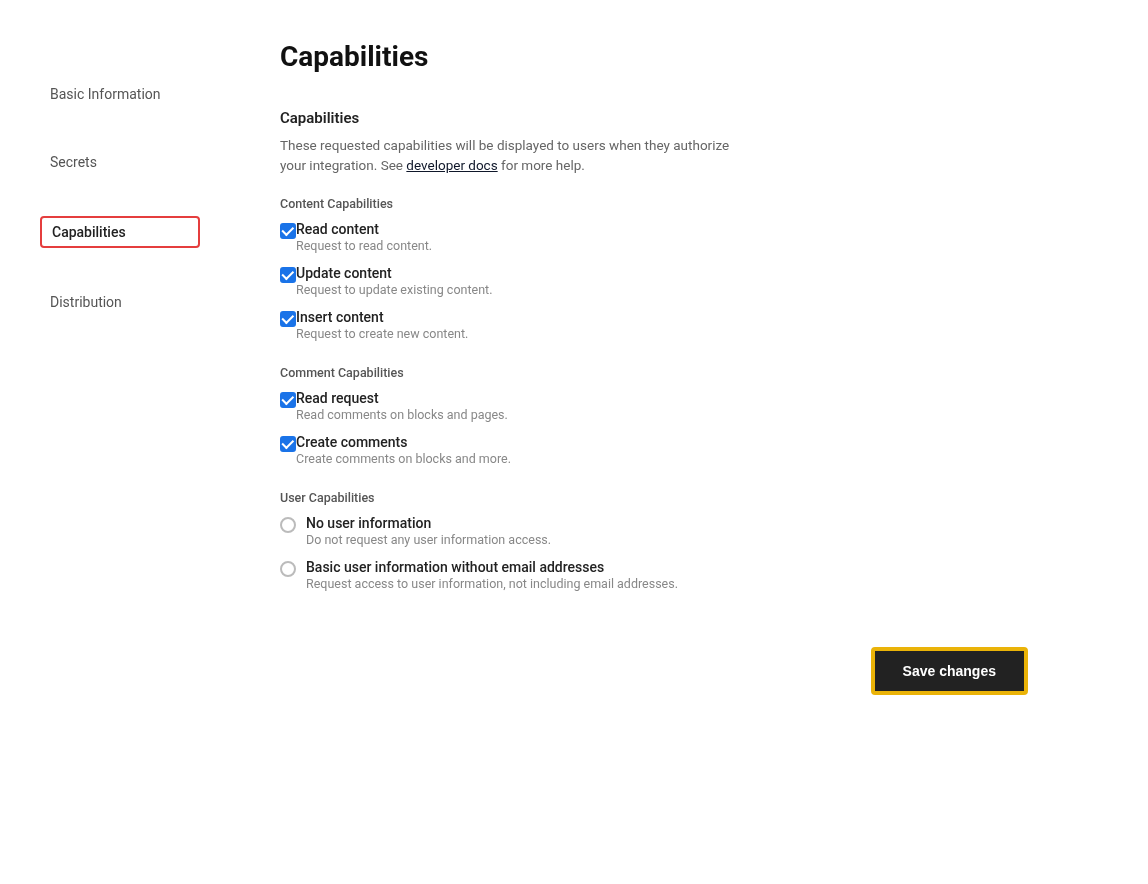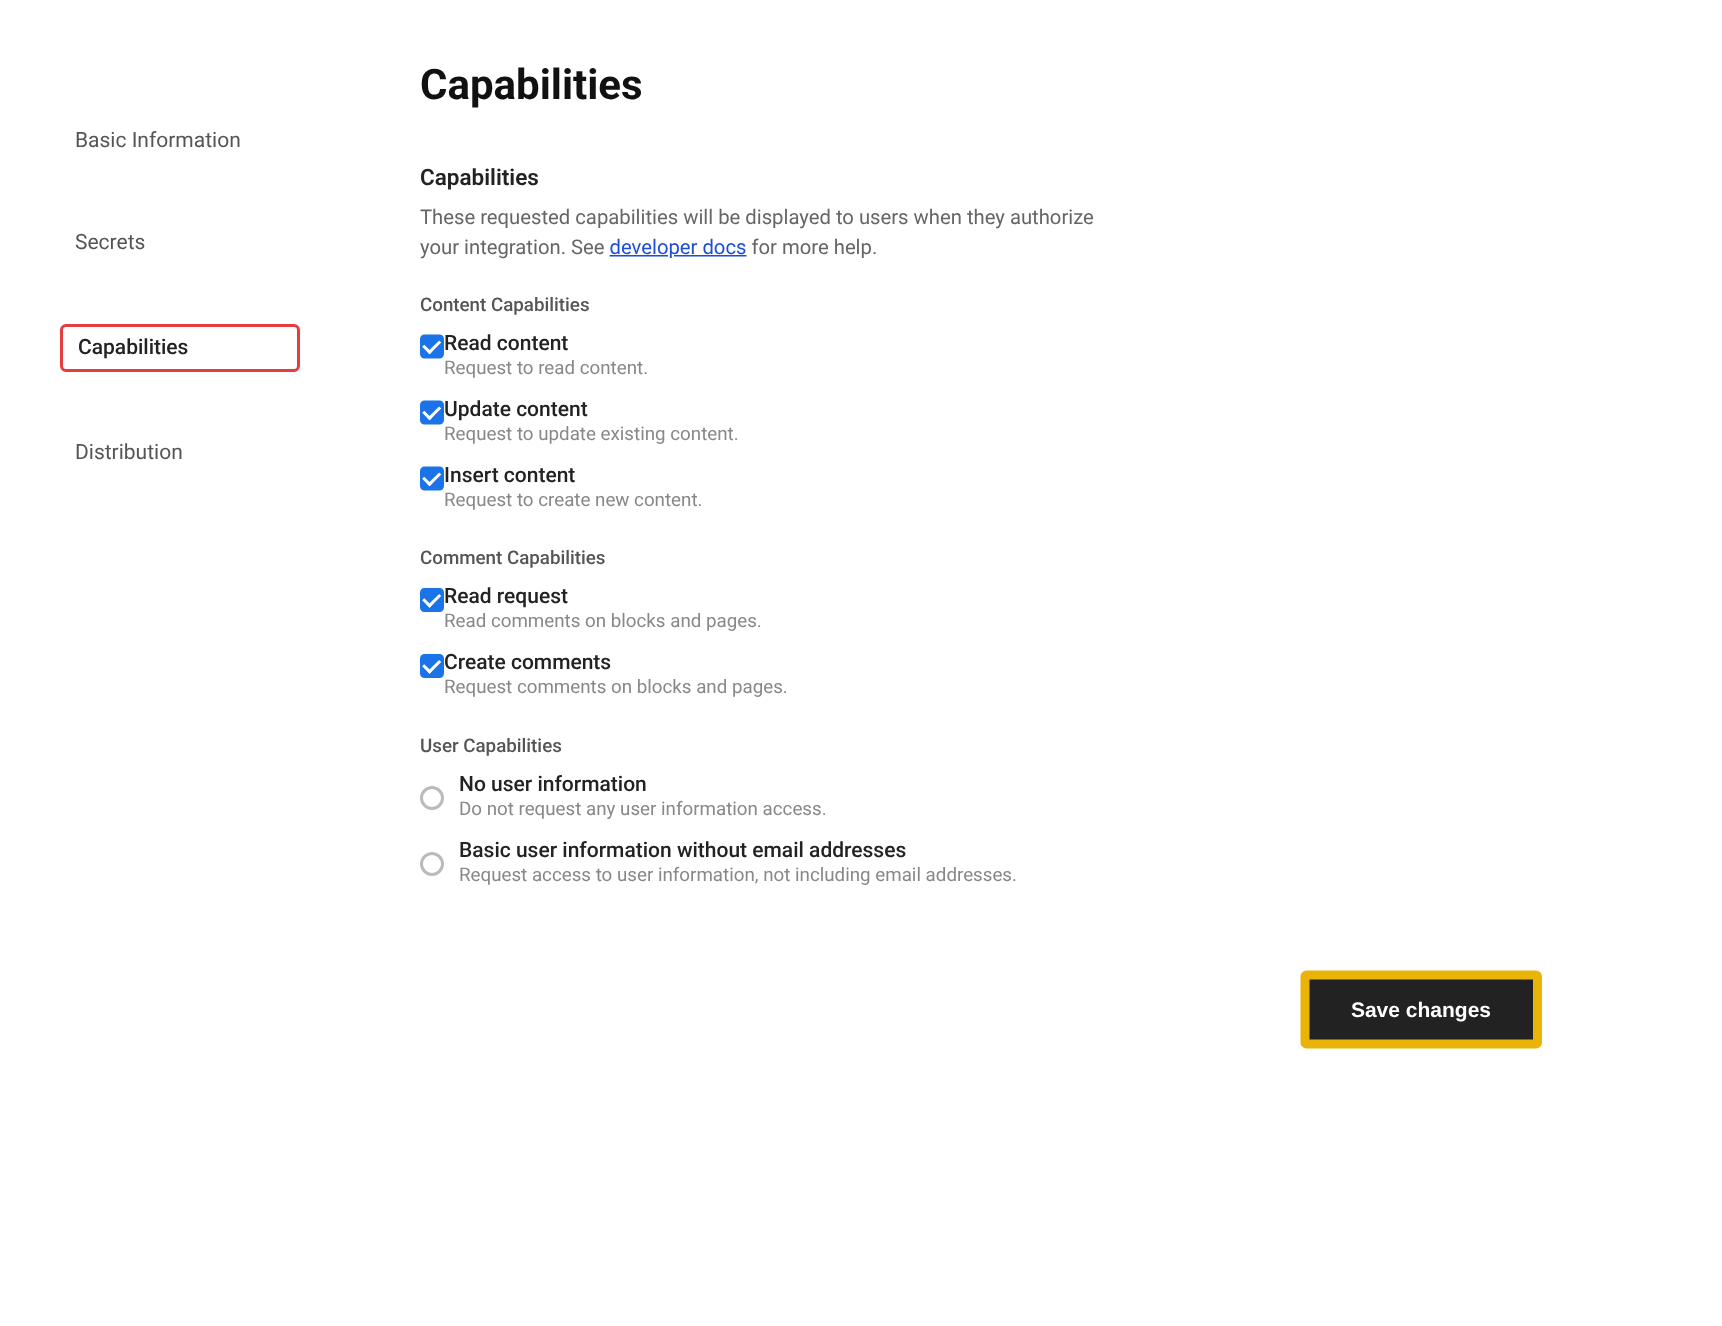--- a/index.html
+++ b/index.html
@@ -67,21 +67,21 @@
 
     .section-description {
       font-size: 13.5px;
       color: #666;
       margin-bottom: 20px;
       line-height: 1.5;
       max-width: 460px;
     }
 
     .section-description a {
-      color: #1d4ed8;
+      color: #0f172a;
       text-decoration: underline;
     }
 
     .capabilities-group {
       margin-bottom: 24px;
     }
 
     .group-label {
       font-size: 12.5px;
       color: #555;
@@ -129,21 +129,21 @@
     }
 
     .capability-text .cap-desc {
       font-size: 12.5px;
       color: #888;
       margin-top: 1px;
     }
 
     .radio-item {
       display: flex;
-      align-items: center;
+      align-items: flex-start;
       margin-bottom: 12px;
       gap: 10px;
     }
 
     .radio-wrap {
       margin-top: 2px;
       flex-shrink: 0;
     }
 
     .radio-circle {
@@ -175,21 +175,21 @@
     .footer-bar {
       display: flex;
       justify-content: flex-end;
       padding: 24px 60px 40px 0;
       margin-top: 20px;
     }
 
     .save-btn {
       background: #222;
       color: #fff;
-      border: 6px solid #eab308;
+      border: 4px solid #eab308;
       border-radius: 4px;
       padding: 12px 28px;
       font-size: 14px;
       font-weight: 600;
       cursor: pointer;
       outline: none;
     }
   </style>
 </head>
 <body>
@@ -257,21 +257,21 @@
           <div class="cap-desc">Read comments on blocks and pages.</div>
         </div>
       </div>
 
       <div class="capability-item">
         <div class="check-wrap">
           <div class="checkbox"></div>
         </div>
         <div class="capability-text">
           <div class="cap-title">Create comments</div>
-          <div class="cap-desc">Request comments on blocks and pages.</div>
+          <div class="cap-desc">Create comments on blocks and more.</div>
         </div>
       </div>
     </div>
 
     <div class="capabilities-group">
       <div class="group-label">User Capabilities</div>
 
       <div class="radio-item">
         <div class="radio-wrap">
           <div class="radio-circle"></div>

